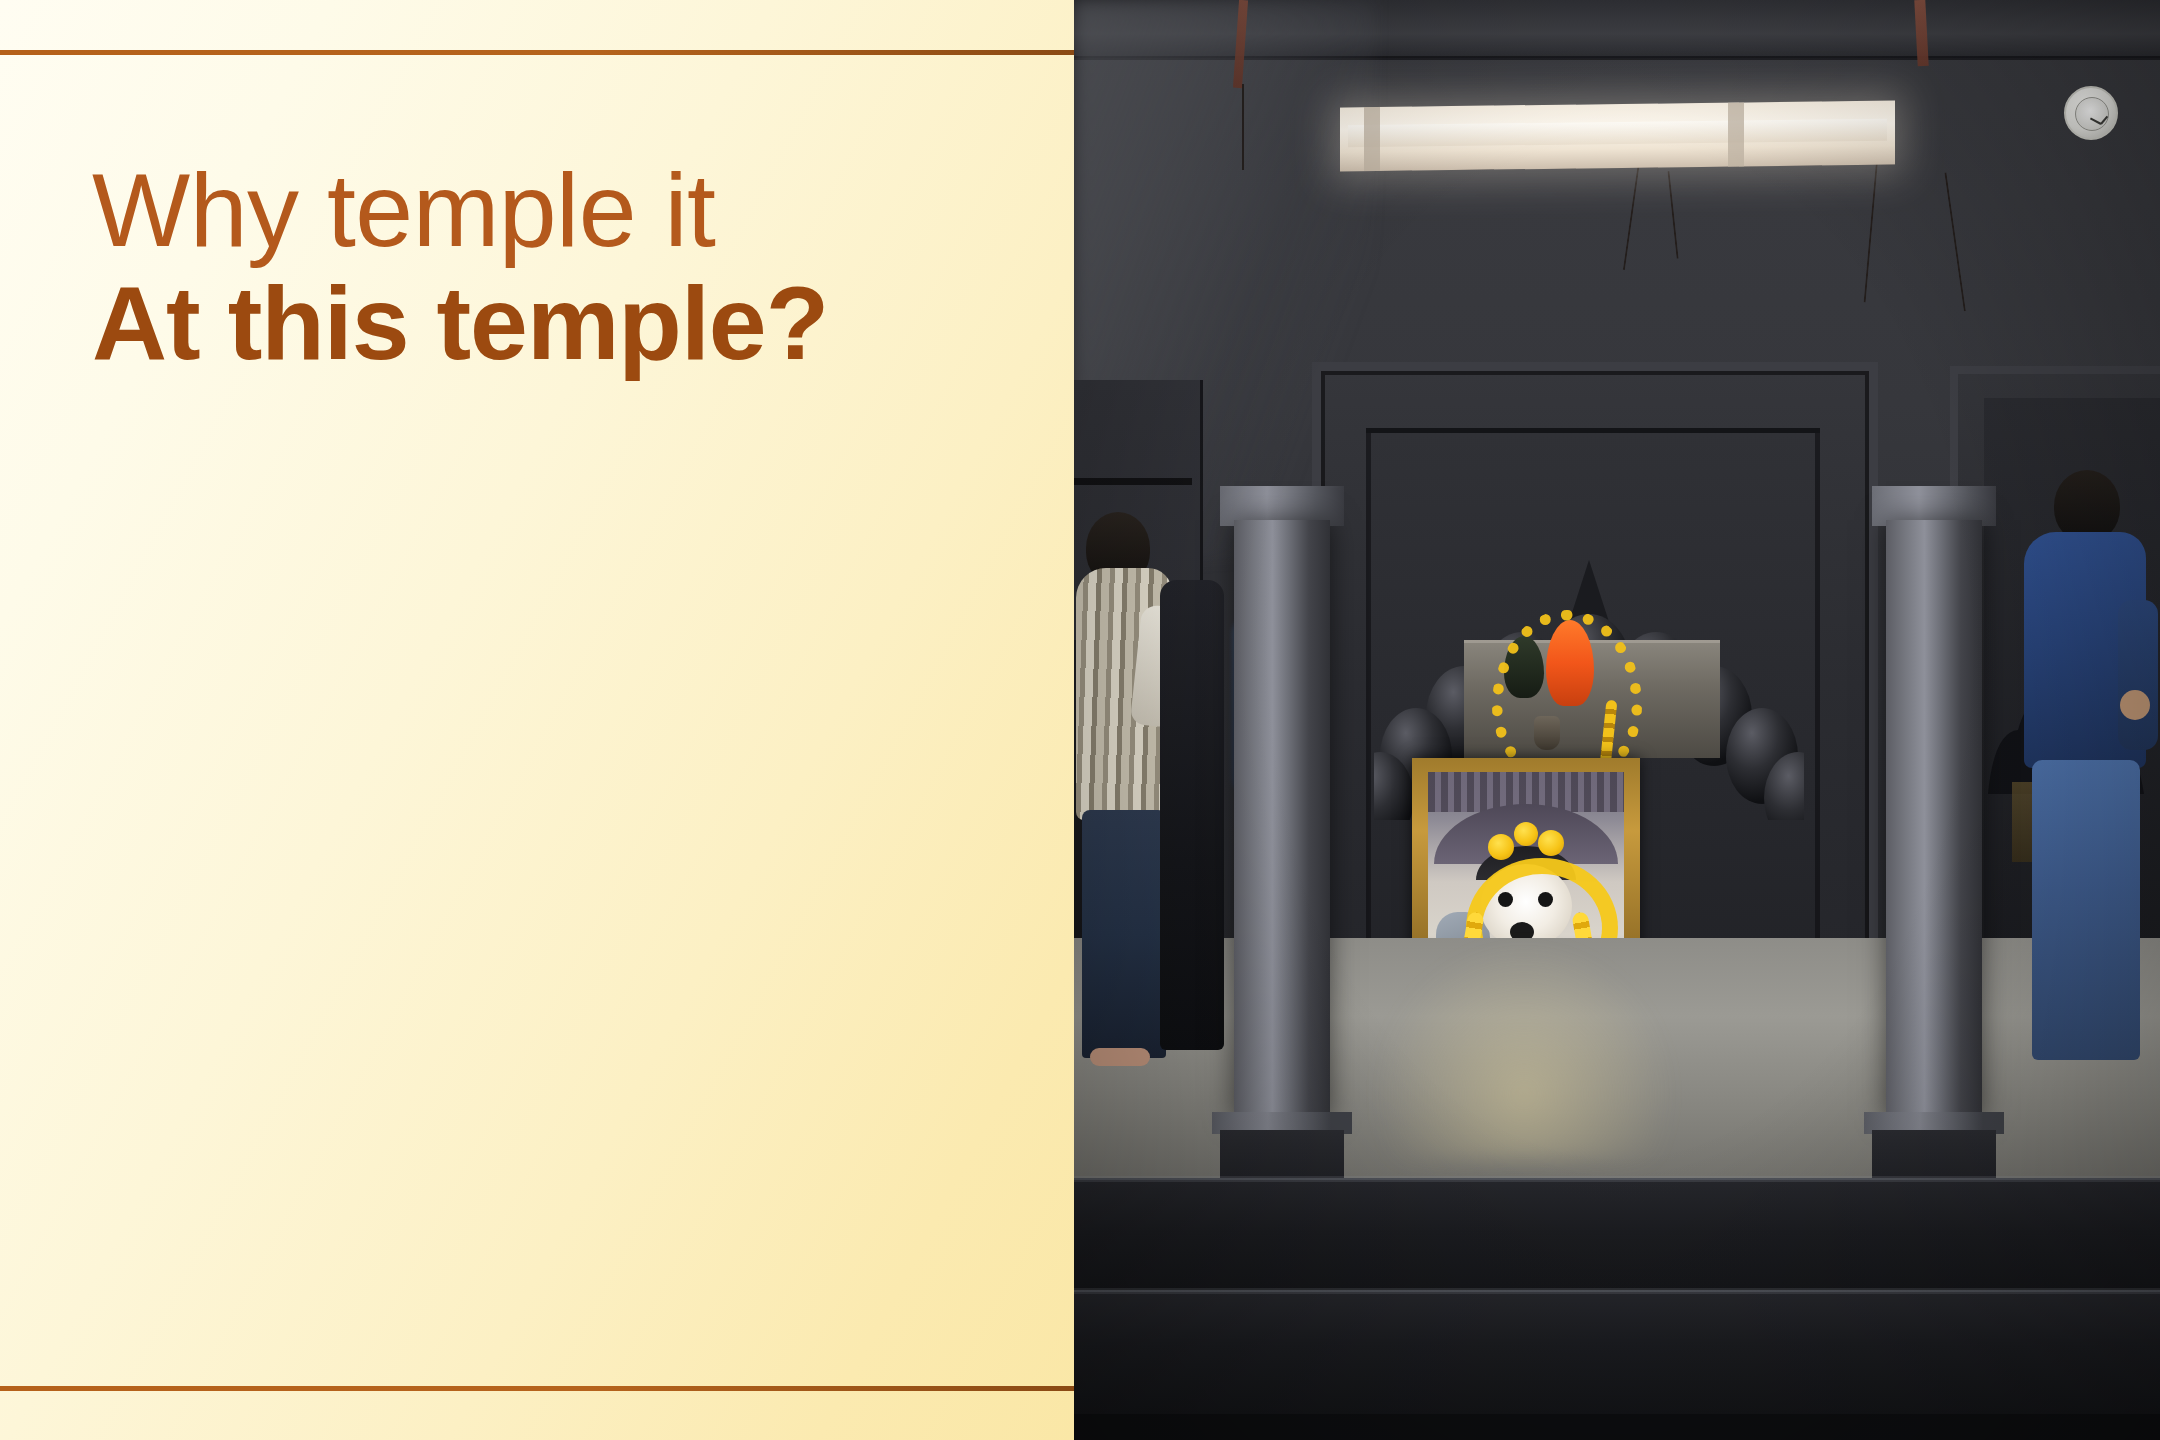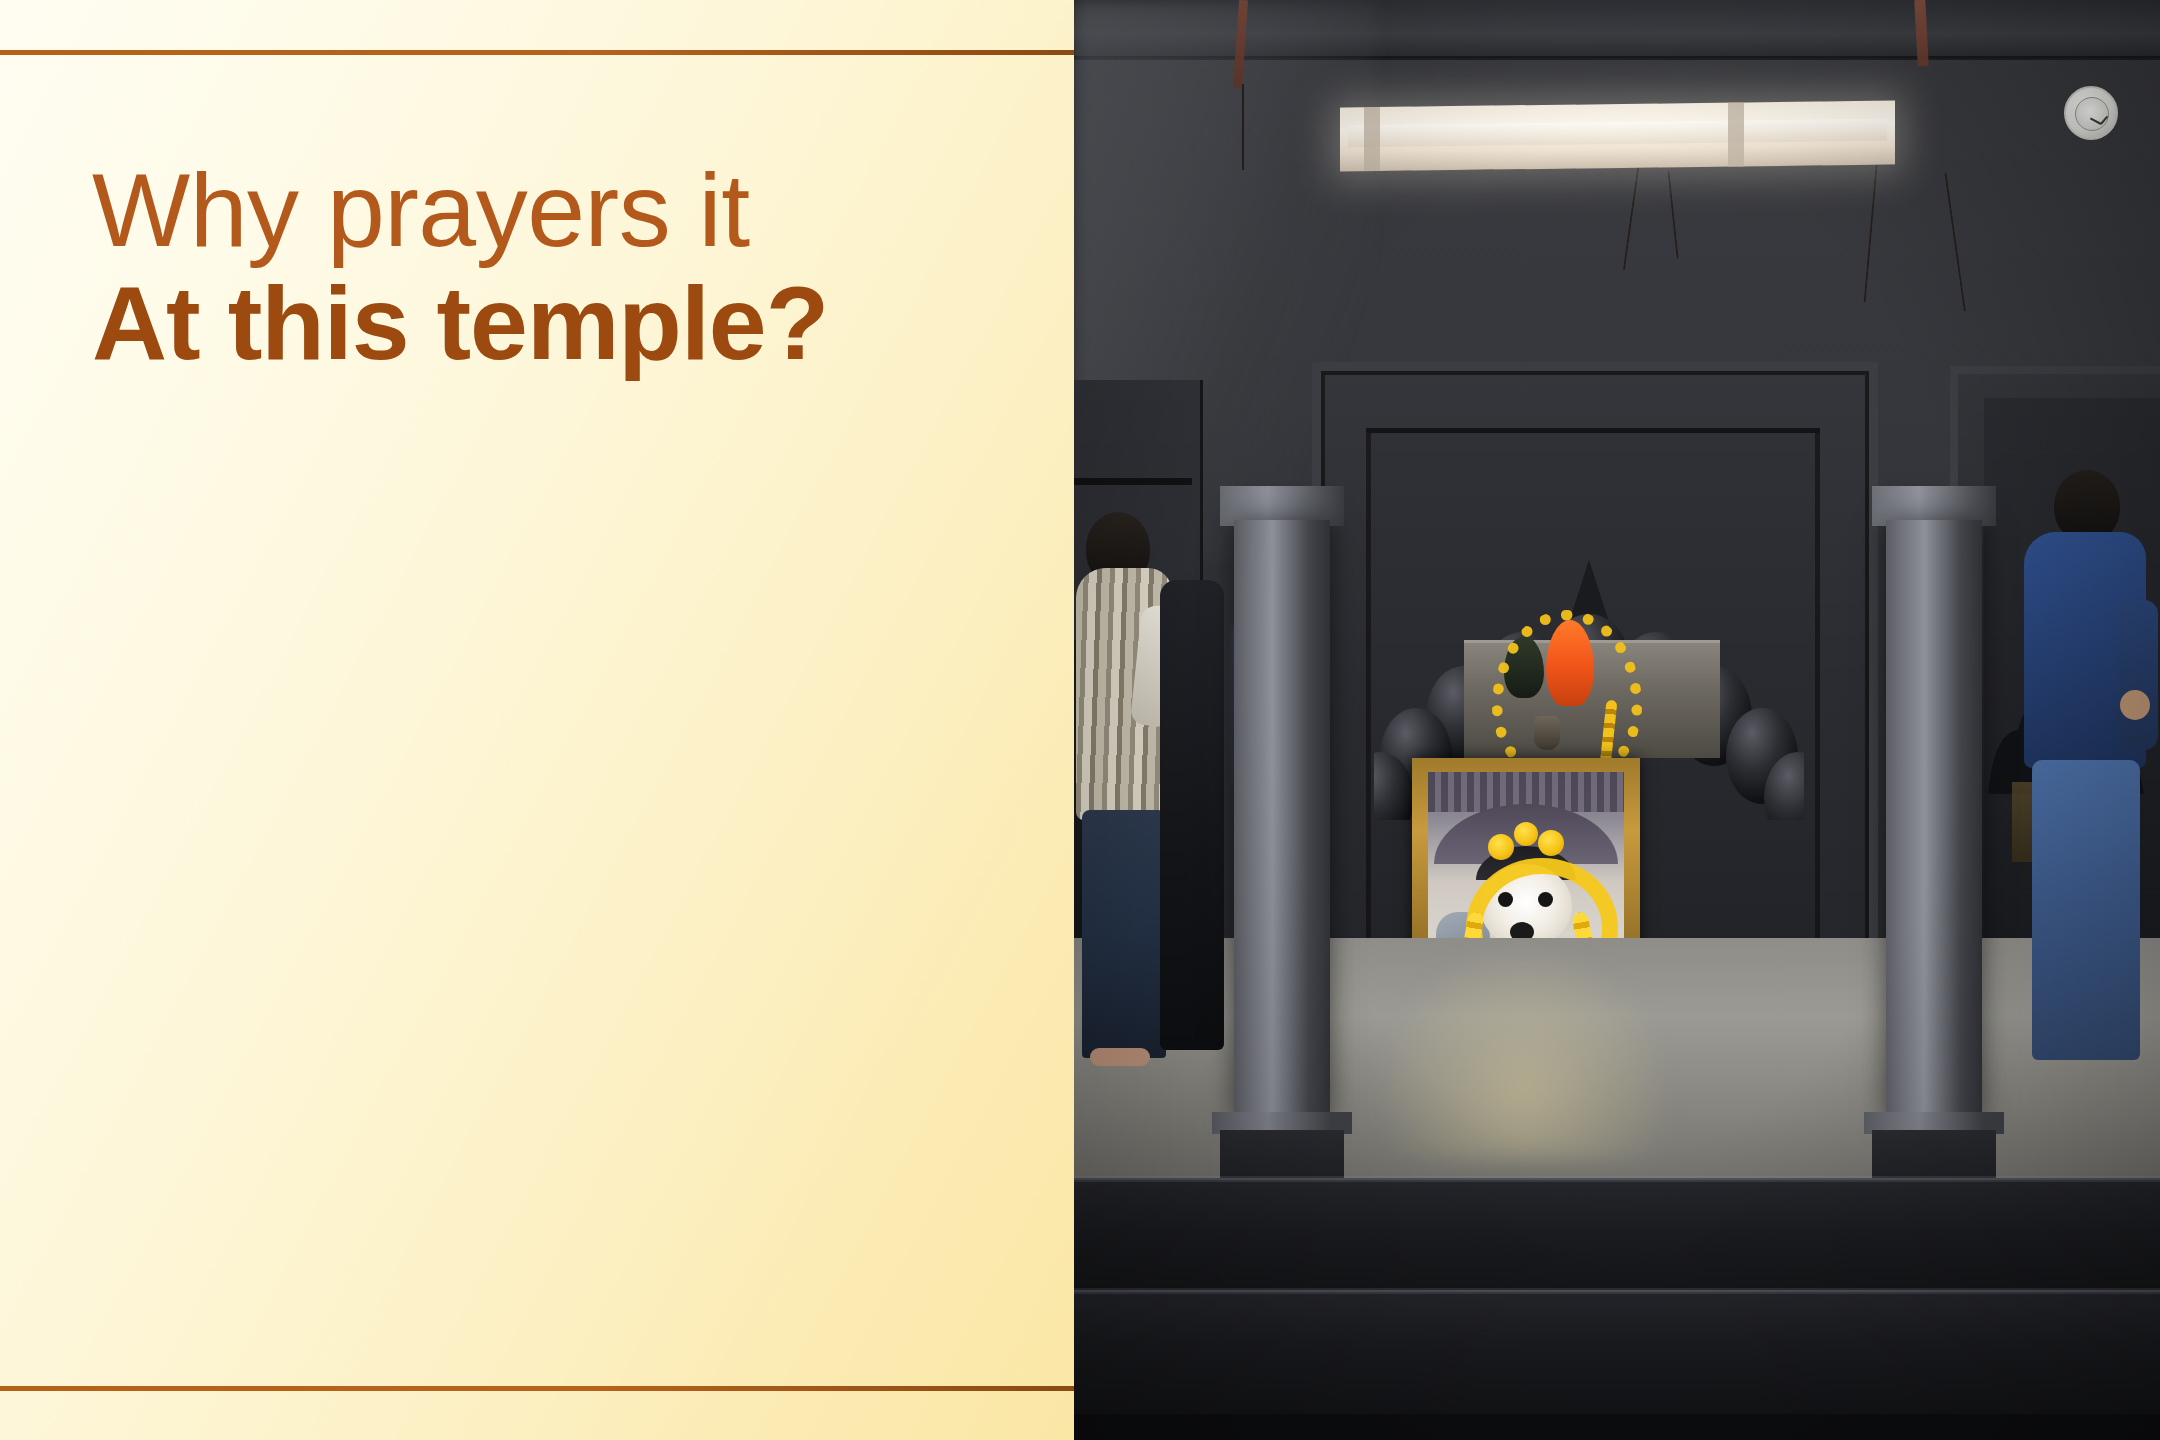--- a/index.html
+++ b/index.html
@@ -495,21 +495,21 @@
 </head>
 <body>
 
 <div class="stage">
 
   <div class="left-panel">
 
     <div class="rule rule-top"></div>
 
     <div class="headline">
-      <span class="headline-line1">Why prayers it</span>
+      <span class="headline-line1">Why temple it</span>
       <span class="headline-line2">At this temple?</span>
     </div>
 
 
     <div class="rule rule-bot"></div>
   </div>
 
   <div class="photo">
 
     <div class="wall-back"></div>

